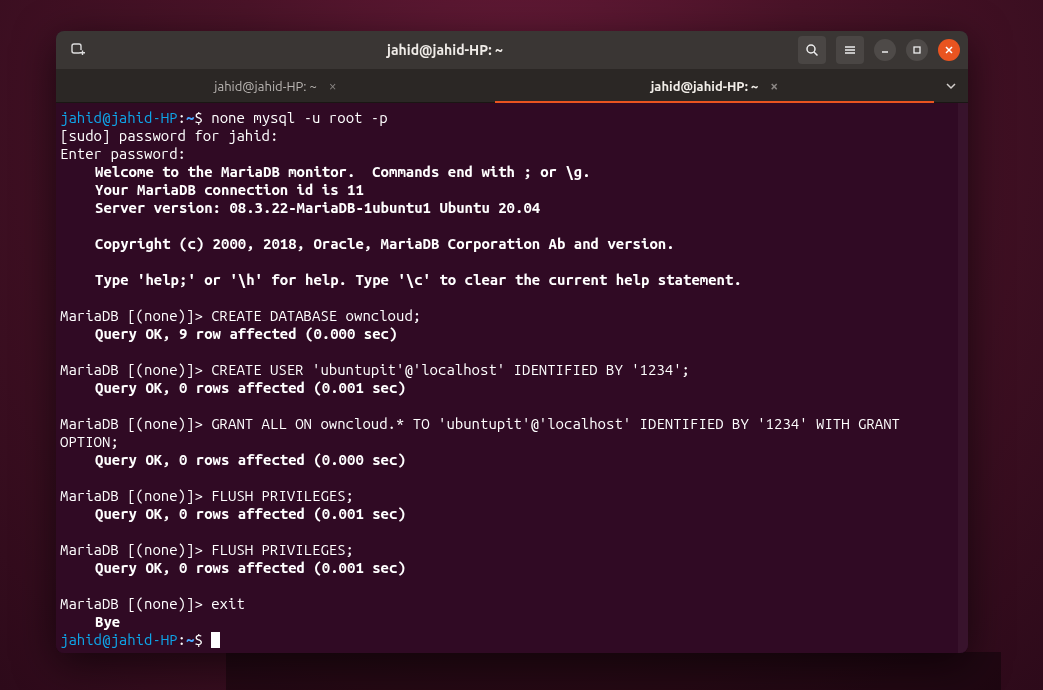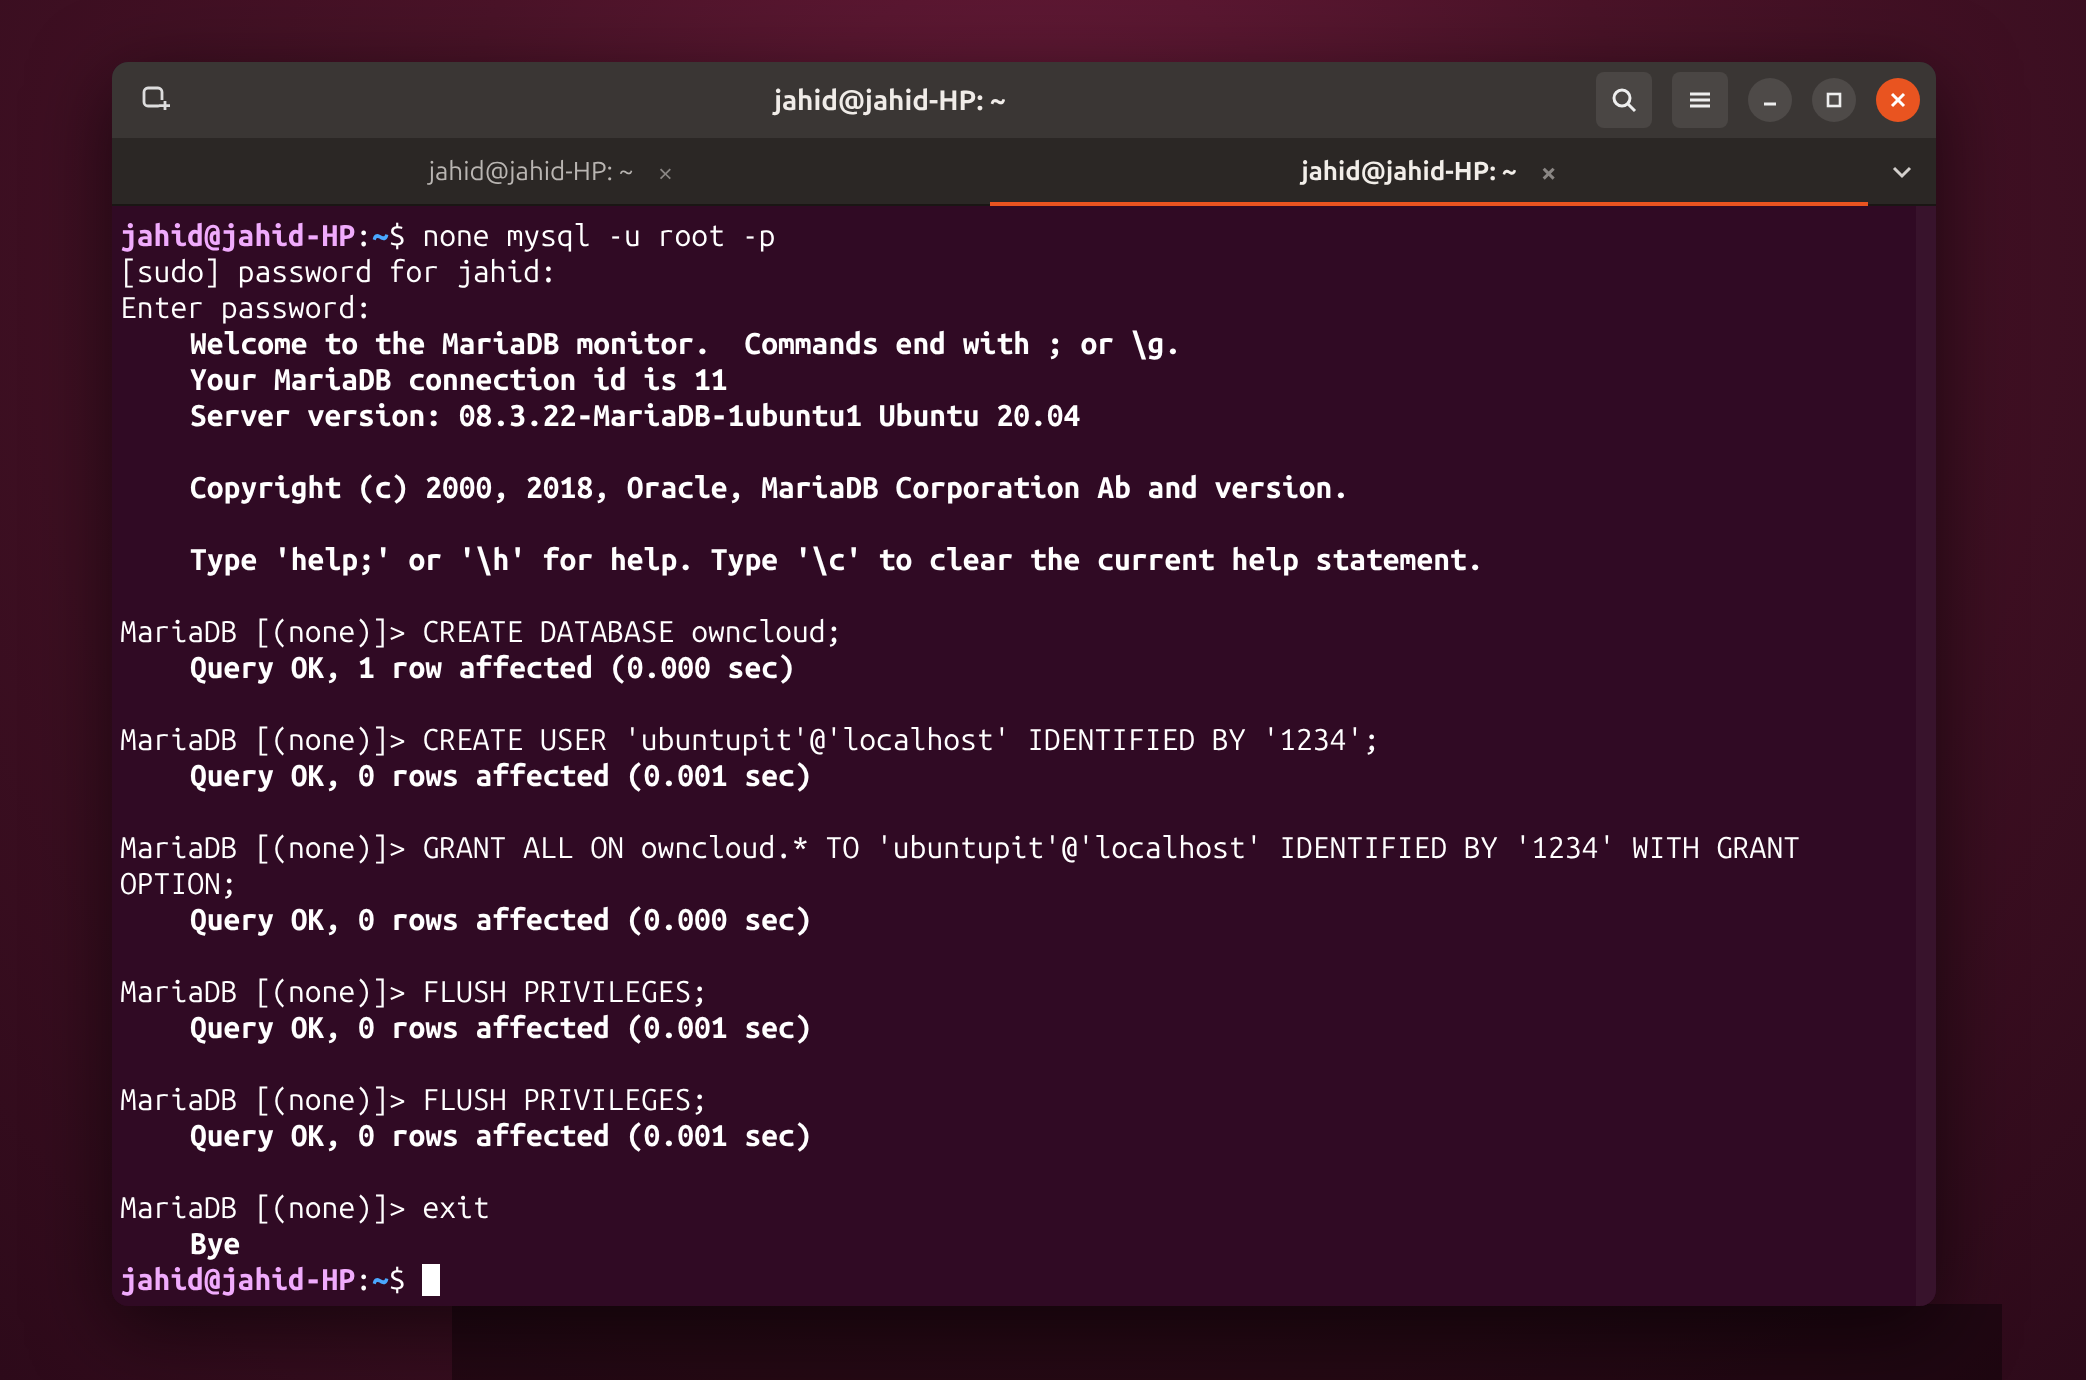--- a/index.html
+++ b/index.html
@@ -83,21 +83,21 @@
     flex: 1;
     background: #300a24;
     padding: 6px 4px;
     color: #ffffff;
     font-size: 15px;
     line-height: 18px;
     white-space: pre-wrap;
     overflow: hidden;
     position: relative;
   }
-  .g { color: #f0abfc; font-weight: bold; }
+  .g { color: #0ea5e9; font-weight: normal; }
   .b { color: #4aa8ff; font-weight: bold; }
   .w { color: #ffffff; }
   .bold { font-weight: bold; margin-left: 35px; }
   .cursor {
     display: inline-block;
     width: 9px; height: 16px;
     background: #ffffff;
     vertical-align: text-bottom;
   }
   .scrollbar {
@@ -181,21 +181,21 @@
 <span class="w">Enter password:</span>
 <span class="w bold">Welcome to the MariaDB monitor.  Commands end with ; or \g.</span>
 <span class="w bold">Your MariaDB connection id is 11</span>
 <span class="w bold">Server version: 08.3.22-MariaDB-1ubuntu1 Ubuntu 20.04</span>
 <span></span>
 <span class="w bold">Copyright (c) 2000, 2018, Oracle, MariaDB Corporation Ab and version.</span>
 <span></span>
 <span class="w bold">Type 'help;' or '\h' for help. Type '\c' to clear the current help statement.</span>
 <span></span>
 <span class="w">MariaDB [(none)]&gt; CREATE DATABASE owncloud;</span>
-<span class="w bold">Query OK, 1 row affected (0.000 sec)</span>
+<span class="w bold">Query OK, 9 row affected (0.000 sec)</span>
 <span></span>
 <span class="w">MariaDB [(none)]&gt; CREATE USER 'ubuntupit'@'localhost' IDENTIFIED BY '1234';</span>
 <span class="w bold">Query OK, 0 rows affected (0.001 sec)</span>
 <span></span>
 <span class="w">MariaDB [(none)]&gt; GRANT ALL ON owncloud.* TO 'ubuntupit'@'localhost' IDENTIFIED BY '1234' WITH GRANT OPTION;</span>
 <span class="w bold">Query OK, 0 rows affected (0.000 sec)</span>
 <span></span>
 <span class="w">MariaDB [(none)]&gt; FLUSH PRIVILEGES;</span>
 <span class="w bold">Query OK, 0 rows affected (0.001 sec)</span>
 <span></span>

